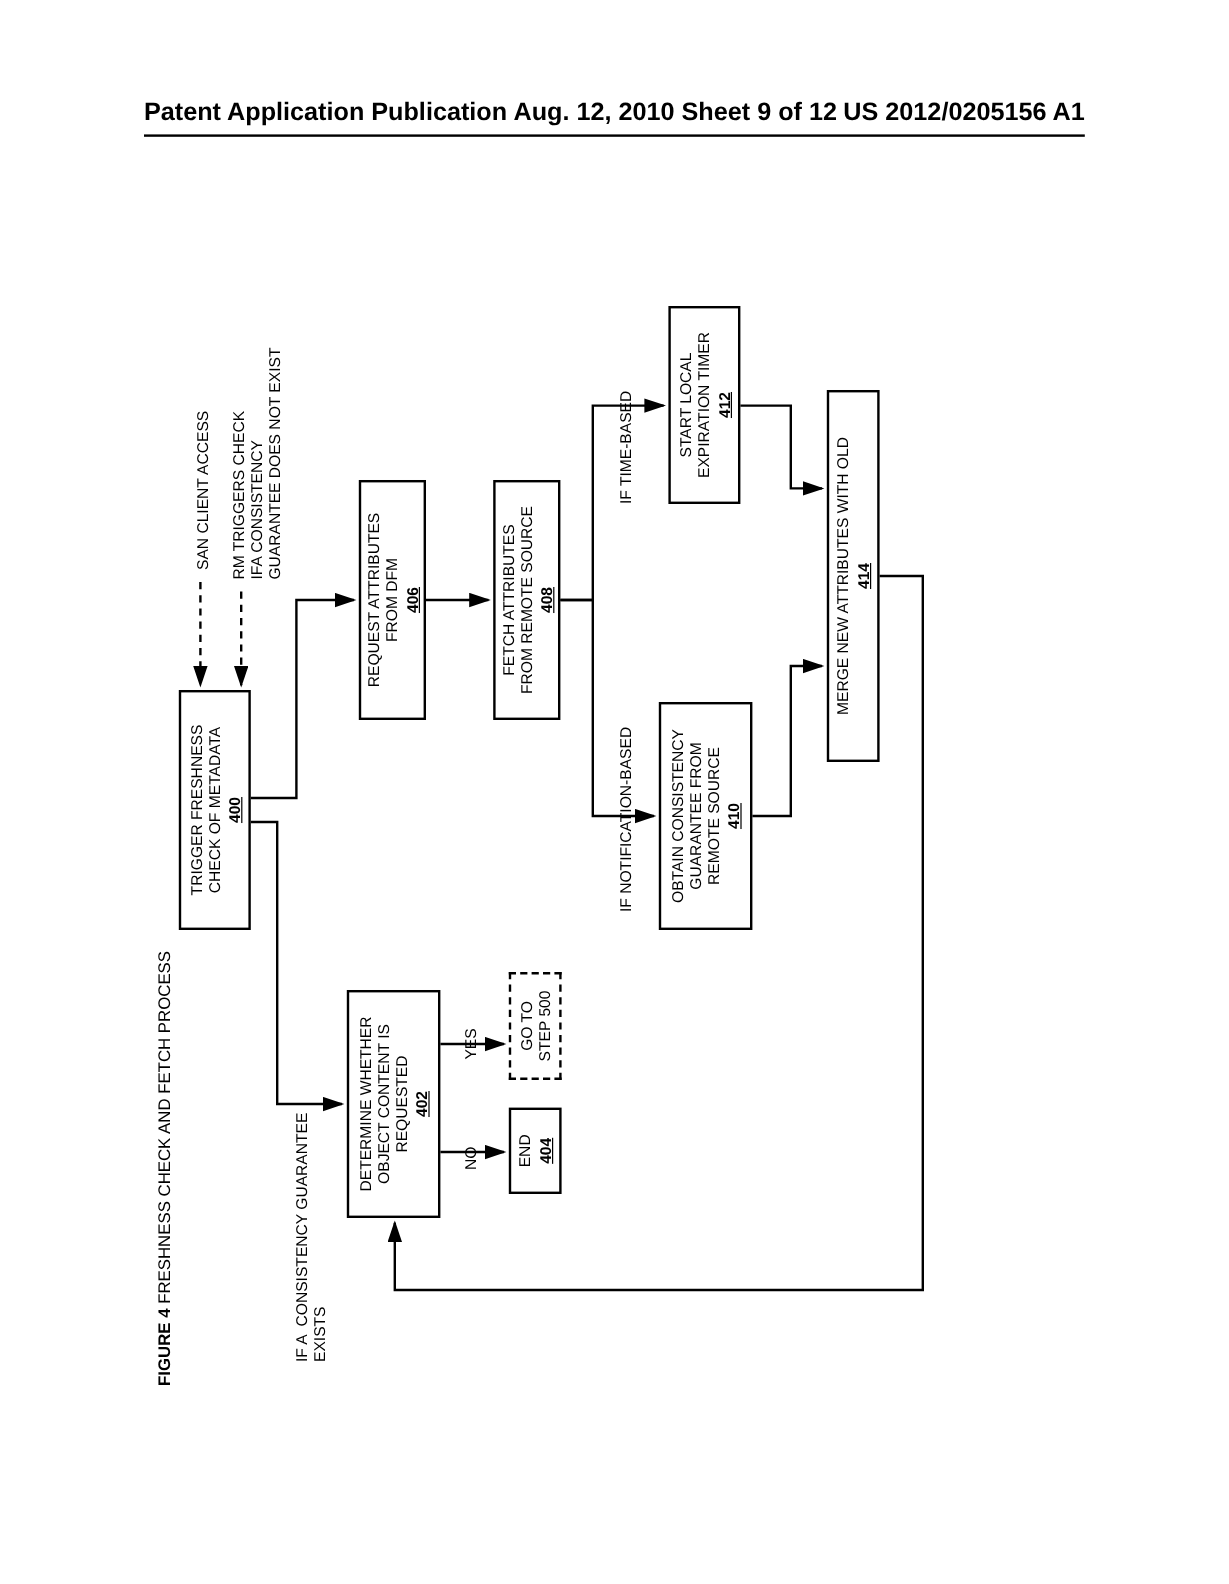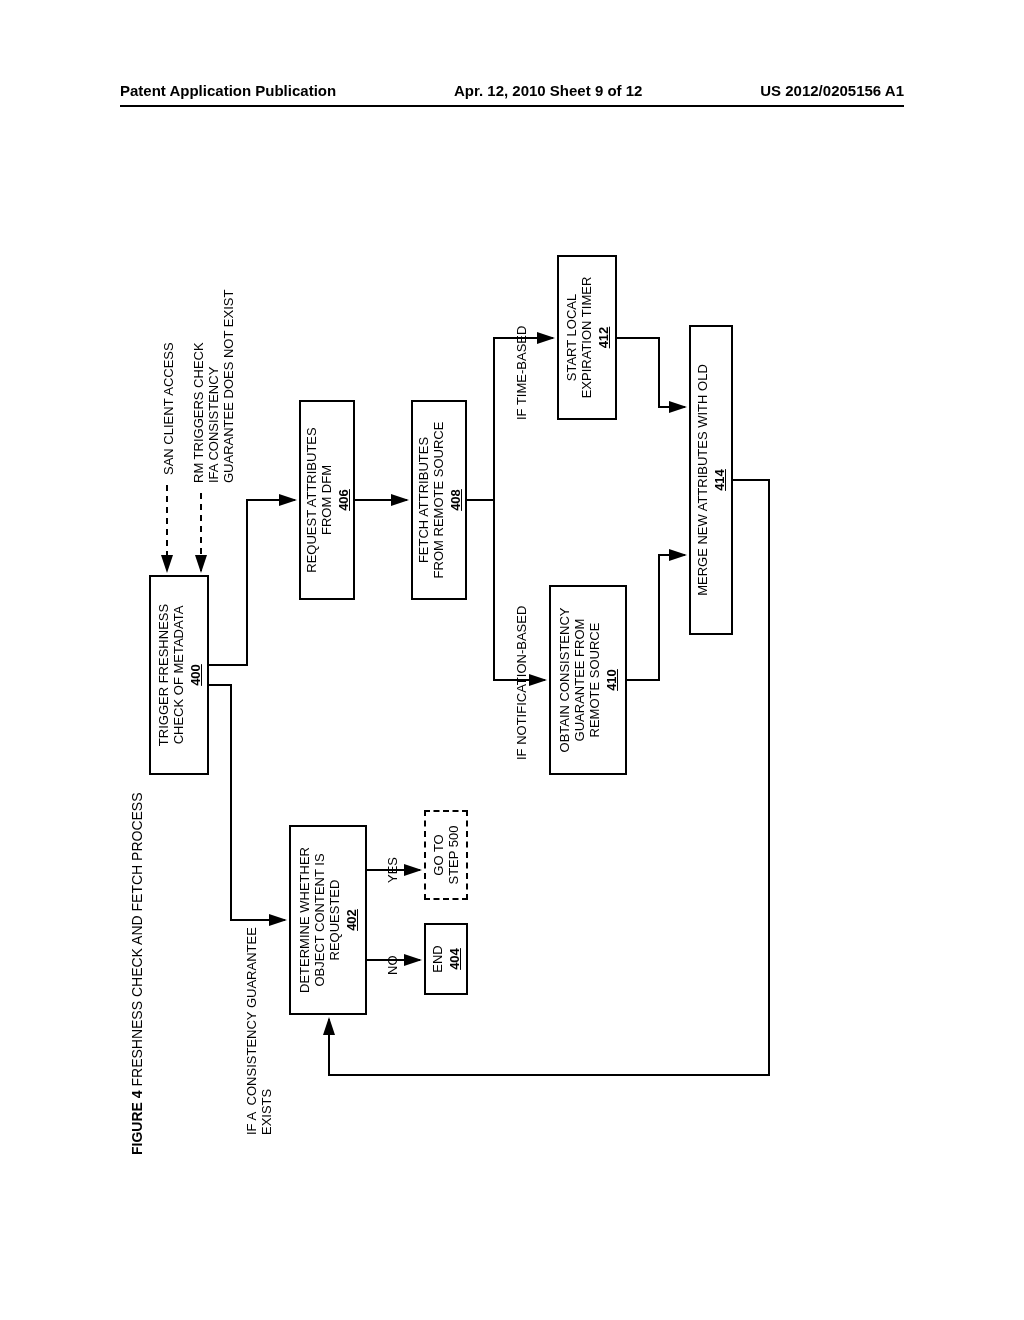--- a/index.html
+++ b/index.html
@@ -18,21 +18,21 @@
   }
   .header {
     position: absolute;
     top: 82px;
     left: 120px;
     right: 120px;
     border-bottom: 2.5px solid #000;
     padding-bottom: 6px;
     display: flex;
     justify-content: space-between;
-    font-size: 15px;
+    font-size: 21px;
     font-weight: bold;
     text-align: right;
   }
   .header span { font-weight: bold; }
   .diagram-viewport {
     position: absolute;
     left: 129px;
     top: 145px;
     width: 770px;
     height: 1010px;
@@ -84,21 +84,21 @@
     pointer-events: none;
   }
 </style>
 </head>
 <body>
 
 <div class="page">
 
   <div class="header">
     <span>Patent Application Publication</span>
-    <span>Apr. 12, 2010  Sheet 9 of 12</span>
+    <span>Aug. 12, 2010  Sheet 9 of 12</span>
     <span>US 2012/0205156 A1</span>
   </div>
 
   <div class="diagram-viewport">
     <div class="diagram">
 
       <div class="figtitle" style="left:0px; top:0px;">
         <b>FIGURE 4</b><span> FRESHNESS CHECK AND FETCH PROCESS</span>
       </div>
 

